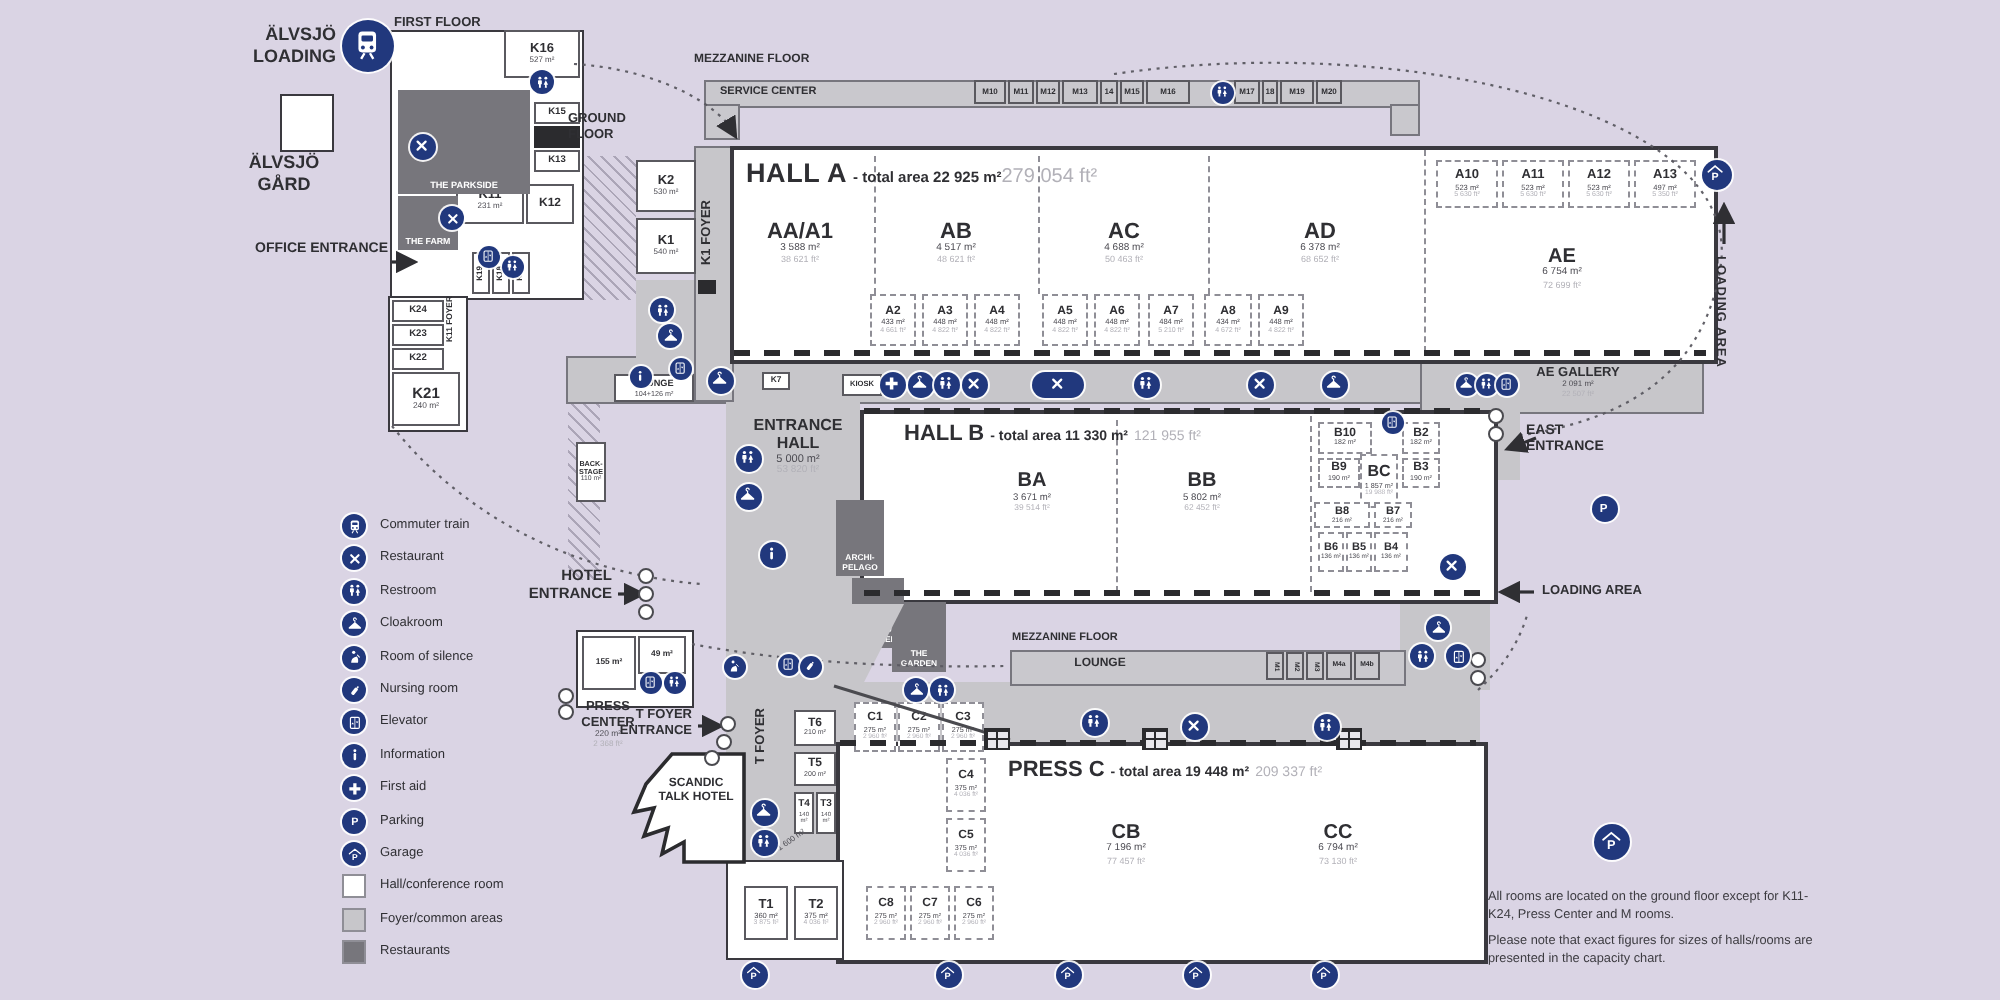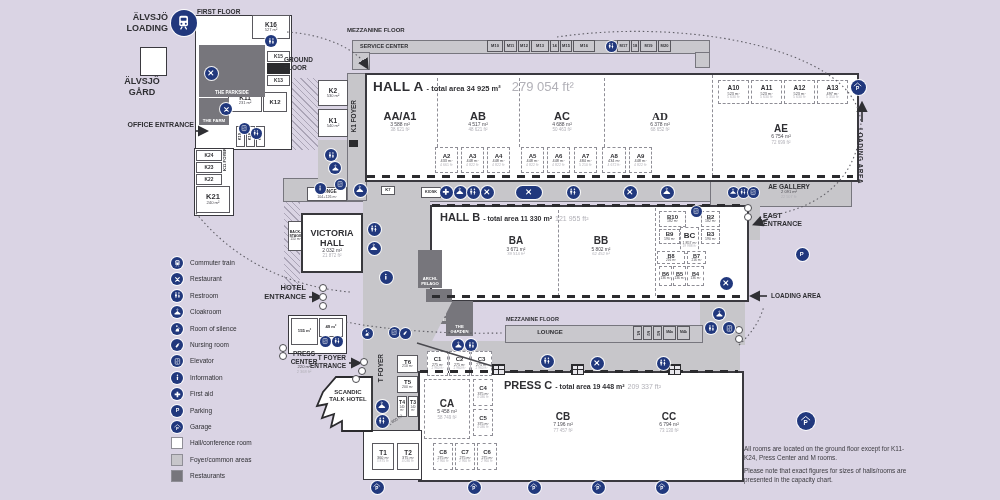--- a/index.html
+++ b/index.html
@@ -35,21 +35,21 @@
 .gate{position:absolute;background:#2b2b2e;display:grid;grid-template-columns:1fr 1fr;
   grid-template-rows:1fr 1fr;gap:1px;padding:1.5px;box-sizing:border-box;z-index:28}
 .gate i{background:#e8e7ec;display:block}
 .blk{position:absolute;background:#2b2b2e;z-index:8}
 #ov{position:absolute;left:0;top:0;z-index:20;pointer-events:none}
 .leg-label{position:absolute;font-size:6.5px;color:#2f2f33}
 .sw{position:absolute;width:12px;height:12px;box-sizing:border-box;border:1px solid #8f8e96;z-index:30}
 .note{position:absolute;font-size:6.4px;color:#3c3b40;line-height:1.4;width:172px}
 .ht1{font-weight:bold;font-size:13.5px;letter-spacing:.3px}
 .ht2{font-weight:bold;font-size:7.5px;margin-left:3px}
-.ht3{font-size:13px;color:#b2b1b8;margin-left:11px}
+.ht3{font-size:10px;color:#b2b1b8;margin-left:0}
 .htB1{font-weight:bold;font-size:11px}
 .htB2{font-weight:bold;font-size:7px;margin-left:3px}
 .htB3{font-size:7px;color:#b2b1b8;margin-left:3px}
 .titlebar{position:absolute;display:flex;align-items:baseline;z-index:25}
 </style>
 </head>
 <body>
 
 <svg width="0" height="0" style="position:absolute">
 <defs>
@@ -237,24 +237,24 @@
   <div class="lbl" style="left:280px;top:350px;width:48px;text-align:center;font-size:6.5px">
     <div>PRESS CENTER</div>
     <div class="plain" style="font-size:4.2px;color:#4c4b52">220 m²</div>
     <div class="plain" style="font-size:4px;color:#b2b1b8">2 368 ft²</div>
   </div>
   <div class="lbl" style="left:327px;top:389px;width:42px;text-align:center;font-size:6px">SCANDIC TALK HOTEL</div>
   <div class="lbl plain" style="left:388px;top:418px;font-size:4px;color:#4c4b52;transform:rotate(-35deg)">1 600 m²</div>
 
   <div class="titlebar" style="left:373px;top:79px">
     <span class="ht1">HALL A</span>
-      <span class="ht2">- total area 34 925 m²</span>
+      <span class="ht2">- total area 22 925 m²</span>
       <span class="ht3">279 054 ft²</span>
   </div>
-  <div class="titlebar" style="left:440px;top:211px">
+  <div class="titlebar" style="left:452px;top:211px">
     <span class="htB1">HALL B</span>
       <span class="htB2">- total area 11 330 m²</span>
       <span class="htB3">121 955 ft²</span>
   </div>
   <div class="titlebar" style="left:504px;top:379px">
     <span class="htB1">PRESS C</span>
       <span class="htB2">- total area 19 448 m²</span>
       <span class="htB3">209 337 ft²</span>
   </div>
 
@@ -394,21 +394,21 @@
       <div class="rn" style="font-size: 11px;">AB</div>
       <div class="rm" style="font-size: 5px;">4 517 m²</div>
       <div class="rf" style="font-size: 4.5px;">48 621 ft²</div>
     </div>
     <div class="rbox n" style="left:536px;top:104px;width:52px;height:34px">
       <div class="rn" style="font-size: 11px;">AC</div>
       <div class="rm" style="font-size: 5px;">4 688 m²</div>
       <div class="rf" style="font-size: 4.5px;">50 463 ft²</div>
     </div>
     <div class="rbox n" style="left:634px;top:104px;width:52px;height:34px">
-      <div class="rn" style="font-size: 11px; font-family: Liberation Serif, serif;">AD</div>
+      <div class="rn" style="font-size: 11px;">AD</div>
       <div class="rm" style="font-size: 5px;">6 378 m²</div>
       <div class="rf" style="font-size: 4.5px;">68 652 ft²</div>
     </div>
     <div class="rbox n" style="left:755px;top:116px;width:52px;height:36px">
       <div class="rn" style="font-size: 10px;">AE</div>
       <div class="rm" style="font-size: 5px;">6 754 m²</div>
       <div class="rf" style="font-size: 4.5px;">72 699 ft²</div>
     </div>
     <div class="rbox n" style="left:757px;top:179px;width:64px;height:24px">
       <div class="rn" style="font-size: 6.5px;">AE GALLERY</div>
@@ -418,39 +418,34 @@
     <div class="rbox n" style="left:491px;top:232px;width:50px;height:28px">
       <div class="rn" style="font-size: 10px;">BA</div>
       <div class="rm" style="font-size: 4.8px;">3 671 m²</div>
       <div class="rf" style="font-size: 4.2px;">39 514 ft²</div>
     </div>
     <div class="rbox n" style="left:576px;top:232px;width:50px;height:28px">
       <div class="rn" style="font-size: 10px;">BB</div>
       <div class="rm" style="font-size: 4.8px;">5 802 m²</div>
       <div class="rf" style="font-size: 4.2px;">62 452 ft²</div>
     </div>
+    <div class="rbox n" style="left:371px;top:205px;width:56px;height:38px">
+      <div class="rn" style="font-size: 8px;">ENTRANCE HALL</div>
+      <div class="rm" style="font-size: 5.5px;">5 000 m²</div>
+      <div class="rf" style="font-size: 5px;">53 820 ft²</div>
+    </div>
     <div class="rbox n" style="left:537px;top:406px;width:52px;height:32px">
       <div class="rn" style="font-size: 10px;">CB</div>
       <div class="rm" style="font-size: 5px;">7 196 m²</div>
       <div class="rf" style="font-size: 4.5px;">77 457 ft²</div>
     </div>
     <div class="rbox n" style="left:643px;top:406px;width:52px;height:32px">
       <div class="rn" style="font-size: 10px;">CC</div>
       <div class="rm" style="font-size: 5px;">6 794 m²</div>
       <div class="rf" style="font-size: 4.5px;">73 130 ft²</div>
-    </div>
-    <div class="rbox d" style="left:424px;top:379px;width:46px;height:60px">
-      <div class="rn" style="font-size: 10px;">CA</div>
-      <div class="rm" style="font-size: 5px;">5 458 m²</div>
-      <div class="rf" style="font-size: 4.5px;">58 749 ft²</div>
-    </div>
-    <div class="rbox s2" style="left:301px;top:213px;width:62px;height:60px">
-      <div class="rn" style="font-size: 9px;">VICTORIA HALL</div>
-      <div class="rm" style="font-size: 5px;">2 032 m²</div>
-      <div class="rf" style="font-size: 4.5px;">21 872 ft²</div>
     </div>
     <div class="rbox d" style="left:659px;top:211px;width:27px;height:16px">
       <div class="rn" style="font-size: 6px;">B10</div>
       <div class="rm" style="font-size: 3.5px;">182 m²</div>
     </div>
     <div class="rbox d" style="left:701px;top:211px;width:19px;height:16px">
       <div class="rn" style="font-size: 6px;">B2</div>
       <div class="rm" style="font-size: 3.5px;">182 m²</div>
     </div>
     <div class="rbox d" style="left:659px;top:229px;width:21px;height:15px">

